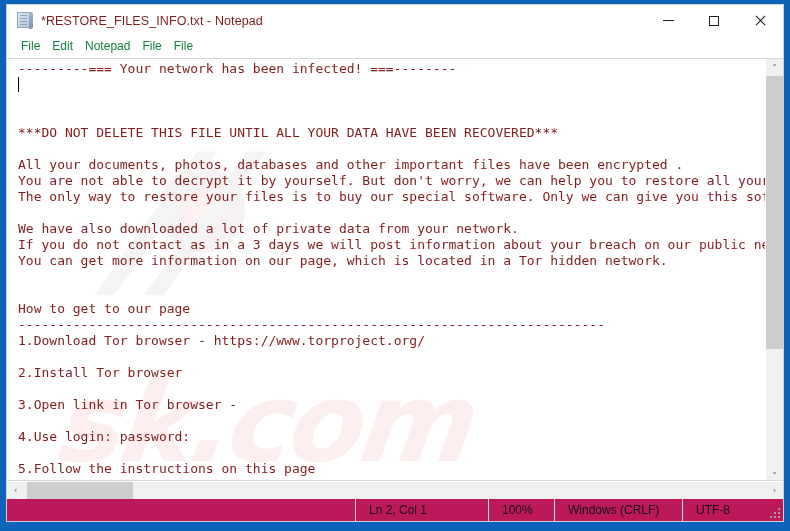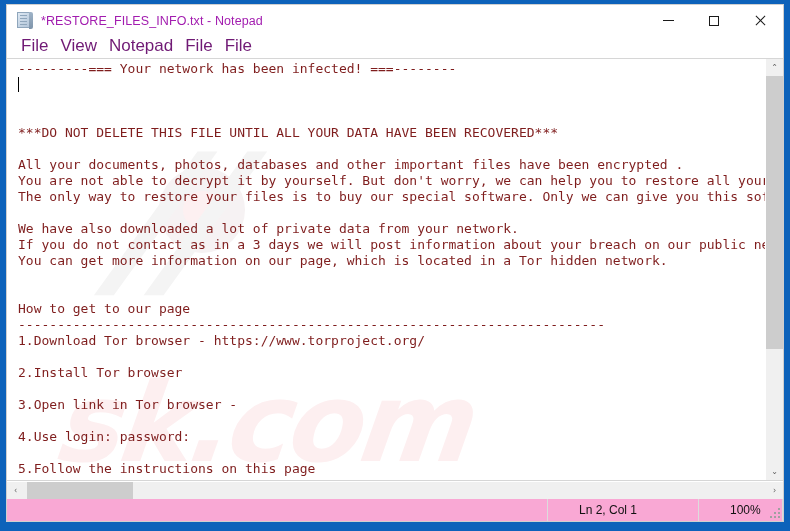--- a/index.html
+++ b/index.html
@@ -72,21 +72,21 @@
   #app-icon .fold {
     position: absolute;
     right: 0px; top: 0px;
     width: 4px; height: 17px;
     background: linear-gradient(180deg,#9fb4c8,#7e94aa);
     border-radius: 0 2px 2px 0;
   }
   #title-text {
     margin-left: 8px;
     font-size: 12.5px;
-    color: #a21caf;
+    color: #7f1d1d;
     white-space: nowrap;
     letter-spacing: 0.1px;
   }
   #window-controls {
     position: absolute;
     right: 0; top: 0;
     height: 31px;
     display: flex;
   }
   .win-btn {
@@ -114,22 +114,22 @@
   #menu-bar {
     height: 21px;
     min-height: 21px;
     background: #ffffff;
     display: flex;
     align-items: center;
     padding-left: 8px;
     border-bottom: 1px solid #ffffff;
   }
   .menu-item {
-    font-size: 17px;
-    color: #701a75;
+    font-size: 12px;
+    color: #15803d;
     padding: 2px 6px 3px 6px;
     cursor: default;
     white-space: nowrap;
   }
 
   
   #editor-area {
     flex: 1 1 auto;
     position: relative;
     background: #ffffff;
@@ -287,27 +287,26 @@
     width: 106px;
     height: 17px;
     background: #cdcdcd;
     cursor: default;
   }
 
   
   #status-bar {
     height: 22px;
     min-height: 22px;
-    background: #f9a8d4;
+    background: #be185d;
     display: flex;
     align-items: stretch;
     font-size: 12px;
     color: #111111;
     position: relative;
-    gap: 18px;
   }
   #status-spacer {
     flex: 1 1 auto;
     border-right: 1px solid #dcdcdc;
   }
   .status-cell {
     display: flex;
     align-items: center;
     padding-left: 13px;
     border-right: 1px solid #dcdcdc;
@@ -352,21 +351,21 @@
           <span class="glyph max-glyph"></span>
         </div>
         <div class="win-btn" id="close-button">
           <span class="glyph close-glyph"></span>
         </div>
       </div>
     </div>
 
     <div id="menu-bar">
       <div class="menu-item">File</div>
-      <div class="menu-item">View</div>
+      <div class="menu-item">Edit</div>
       <div class="menu-item">Notepad</div>
       <div class="menu-item">File</div>
       <div class="menu-item">File</div>
     </div>
 
     <div id="editor-area">
 
       <div id="text-surface">
         <div id="watermark">
           <div class="wm-dot"></div>
@@ -389,20 +388,22 @@
     <div id="h-scrollbar">
       <div id="h-scroll-left">‹</div>
       <div id="h-thumb"></div>
       <div id="h-scroll-right">›</div>
     </div>
 
     <div id="status-bar">
       <div id="status-spacer"></div>
       <div class="status-cell" id="status-ln">Ln 2, Col 1</div>
       <div class="status-cell" id="status-zoom">100%</div>
+      <div class="status-cell" id="status-eol">Windows (CRLF)</div>
+      <div class="status-cell" id="status-enc">UTF-8</div>
       <div id="resize-grip">
         <i style="right:0;bottom:0;"></i>
         <i style="right:4px;bottom:0;"></i>
         <i style="right:8px;bottom:0;"></i>
         <i style="right:0;bottom:4px;"></i>
         <i style="right:4px;bottom:4px;"></i>
         <i style="right:0;bottom:8px;"></i>
       </div>
     </div>
 

